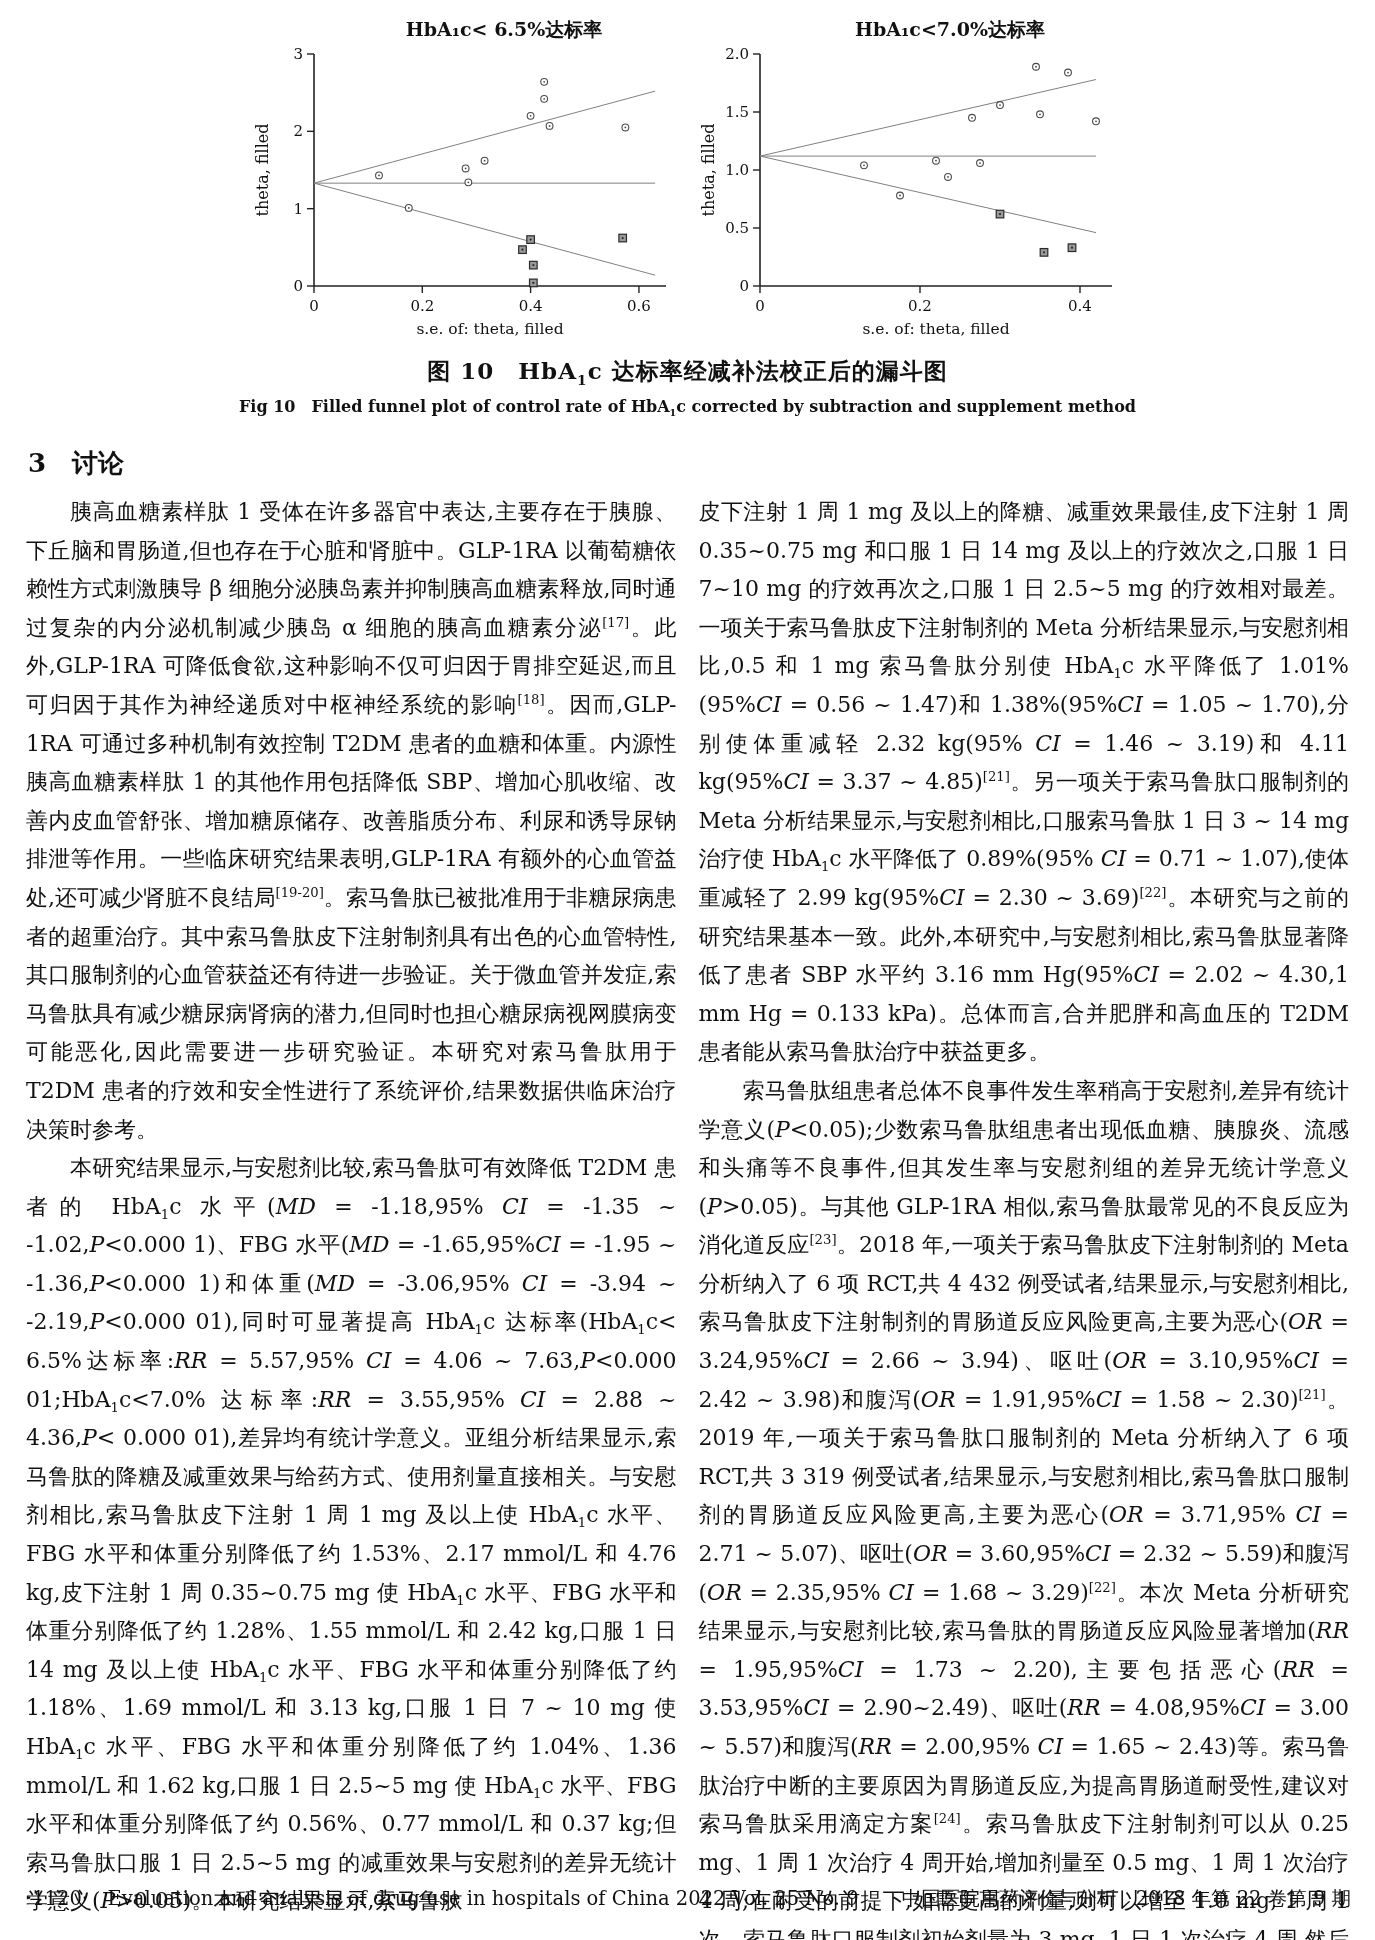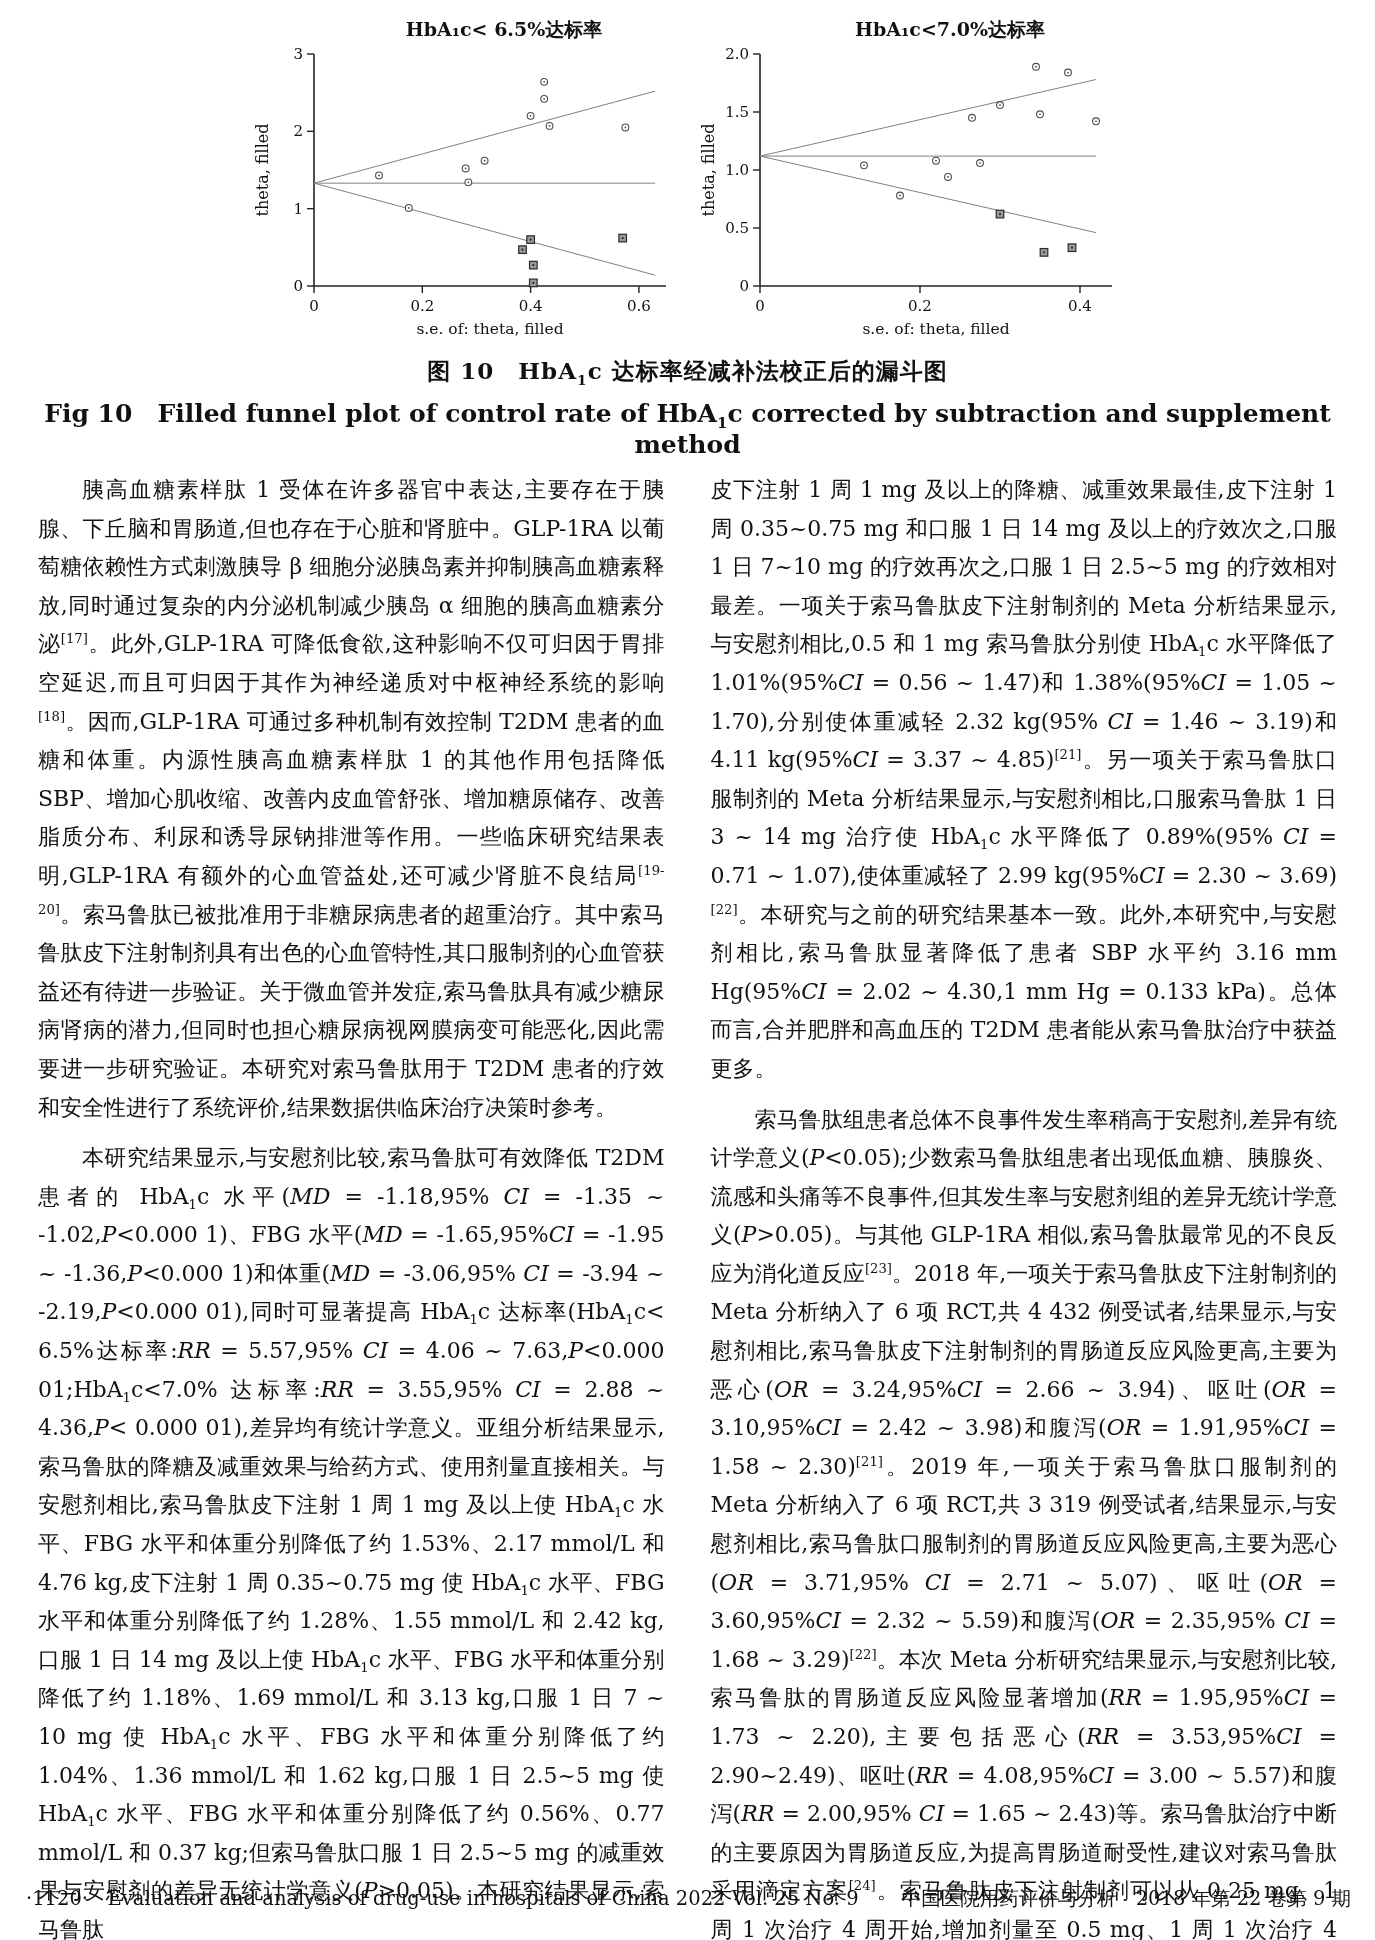--- a/index.html
+++ b/index.html
@@ -6,25 +6,25 @@
   body{
     width:1375px;height:1940px;overflow:hidden;position:relative;
     background:#ffffff;color:#111;
     font-family:"DejaVu Serif","Liberation Serif",serif;
   }
   .page{padding:14px 26px 0 26px;position:relative;height:100%;box-sizing:border-box;}
   .plots-row{display:flex;justify-content:center;gap:16px;margin-top:0;}
   .plot-box{width:430px;height:330px;}
   svg text{font-family:"DejaVu Serif","Liberation Serif",serif;}
   .caption-cn{text-align:center;font-weight:bold;font-size:23px;margin-top:12px;letter-spacing:1px;}
-  .caption-en{text-align:center;font-weight:bold;font-size:25px;margin-top:10px;}
+  .caption-en{text-align:center;font-weight:bold;font-size:16px;margin-top:10px;}
   .section-heading{font-size:26px;font-weight:bold;margin:28px 0 12px 2px;}
   .columns{display:flex;gap:22px;}
   .col{width:651px;font-size:22px;line-height:38.6px;text-align:justify;}
-  .col p{margin:12px;text-indent:2em;}
+  .col p{margin:0;text-indent:2em;}
   .col p.cont{text-indent:0;}
   sup{font-size:0.60em;line-height:0;}
   sub{font-size:0.60em;line-height:0;}
   .footer{position:absolute;left:26px;right:24px;bottom:28px;
     display:flex;justify-content:space-between;font-size:19.5px;}
 </style>
 </head>
 <body>
 
 <div class="page">
@@ -139,20 +139,21 @@
             <rect x="344.2" y="234.56" width="7.6" height="7.6" fill="#9a9a9a" stroke="#2a2a2a" stroke-width="1.2"></rect>
             <circle cx="348" cy="238.36" r="1.1" fill="#2a2a2a"></circle>
             <rect x="372.2" y="229.92" width="7.6" height="7.6" fill="#9a9a9a" stroke="#2a2a2a" stroke-width="1.2"></rect>
             <circle cx="376" cy="233.72" r="1.1" fill="#2a2a2a"></circle>
           </svg></div>
     </div>
     <div class="caption-cn">图 10　HbA<sub>1</sub>c 达标率经减补法校正后的漏斗图</div>
     <div class="caption-en">Fig 10　Filled funnel plot of control rate of HbA<sub>1</sub>c corrected by subtraction and supplement method</div>
   </div>
 
+  <h2 class="section-heading">3　讨论</h2>
 
   <div class="columns">
     <div class="col">
       <p>胰高血糖素样肽 1 受体在许多器官中表达,主要存在于胰腺、下丘脑和胃肠道,但也存在于心脏和肾脏中。GLP-1RA 以葡萄糖依赖性方式刺激胰导 β 细胞分泌胰岛素并抑制胰高血糖素释放,同时通过复杂的内分泌机制减少胰岛 α 细胞的胰高血糖素分泌<sup>[17]</sup>。此外,GLP-1RA 可降低食欲,这种影响不仅可归因于胃排空延迟,而且可归因于其作为神经递质对中枢神经系统的影响<sup>[18]</sup>。因而,GLP-1RA 可通过多种机制有效控制 T2DM 患者的血糖和体重。内源性胰高血糖素样肽 1 的其他作用包括降低 SBP、增加心肌收缩、改善内皮血管舒张、增加糖原储存、改善脂质分布、利尿和诱导尿钠排泄等作用。一些临床研究结果表明,GLP-1RA 有额外的心血管益处,还可减少肾脏不良结局<sup>[19-20]</sup>。索马鲁肽已被批准用于非糖尿病患者的超重治疗。其中索马鲁肽皮下注射制剂具有出色的心血管特性,其口服制剂的心血管获益还有待进一步验证。关于微血管并发症,索马鲁肽具有减少糖尿病肾病的潜力,但同时也担心糖尿病视网膜病变可能恶化,因此需要进一步研究验证。本研究对索马鲁肽用于 T2DM 患者的疗效和安全性进行了系统评价,结果数据供临床治疗决策时参考。</p>
       <p>本研究结果显示,与安慰剂比较,索马鲁肽可有效降低 T2DM 患者的 HbA<sub>1</sub>c 水平(<i>MD</i> = -1.18,95% <i>CI</i> = -1.35 ~ -1.02,<i>P</i>&lt;0.000 1)、FBG 水平(<i>MD</i> = -1.65,95%<i>CI</i> = -1.95 ~ -1.36,<i>P</i>&lt;0.000 1)和体重(<i>MD</i> = -3.06,95% <i>CI</i> = -3.94 ~ -2.19,<i>P</i>&lt;0.000 01),同时可显著提高 HbA<sub>1</sub>c 达标率(HbA<sub>1</sub>c&lt; 6.5%达标率:<i>RR</i> = 5.57,95% <i>CI</i> = 4.06 ~ 7.63,<i>P</i>&lt;0.000 01;HbA<sub>1</sub>c&lt;7.0% 达标率:<i>RR</i> = 3.55,95% <i>CI</i> = 2.88 ~ 4.36,<i>P</i>&lt; 0.000 01),差异均有统计学意义。亚组分析结果显示,索马鲁肽的降糖及减重效果与给药方式、使用剂量直接相关。与安慰剂相比,索马鲁肽皮下注射 1 周 1 mg 及以上使 HbA<sub>1</sub>c 水平、FBG 水平和体重分别降低了约 1.53%、2.17 mmol/L 和 4.76 kg,皮下注射 1 周 0.35~0.75 mg 使 HbA<sub>1</sub>c 水平、FBG 水平和体重分别降低了约 1.28%、1.55 mmol/L 和 2.42 kg,口服 1 日 14 mg 及以上使 HbA<sub>1</sub>c 水平、FBG 水平和体重分别降低了约 1.18%、1.69 mmol/L 和 3.13 kg,口服 1 日 7 ~ 10 mg 使 HbA<sub>1</sub>c 水平、FBG 水平和体重分别降低了约 1.04%、1.36 mmol/L 和 1.62 kg,口服 1 日 2.5~5 mg 使 HbA<sub>1</sub>c 水平、FBG 水平和体重分别降低了约 0.56%、0.77 mmol/L 和 0.37 kg;但索马鲁肽口服 1 日 2.5~5 mg 的减重效果与安慰剂的差异无统计学意义(<i>P</i>&gt;0.05)。本研究结果显示,索马鲁肽</p>
     </div>
     <div class="col">
       <p class="cont">皮下注射 1 周 1 mg 及以上的降糖、减重效果最佳,皮下注射 1 周 0.35~0.75 mg 和口服 1 日 14 mg 及以上的疗效次之,口服 1 日 7~10 mg 的疗效再次之,口服 1 日 2.5~5 mg 的疗效相对最差。一项关于索马鲁肽皮下注射制剂的 Meta 分析结果显示,与安慰剂相比,0.5 和 1 mg 索马鲁肽分别使 HbA<sub>1</sub>c 水平降低了 1.01%(95%<i>CI</i> = 0.56 ~ 1.47)和 1.38%(95%<i>CI</i> = 1.05 ~ 1.70),分别使体重减轻 2.32 kg(95% <i>CI</i> = 1.46 ~ 3.19)和 4.11 kg(95%<i>CI</i> = 3.37 ~ 4.85)<sup>[21]</sup>。另一项关于索马鲁肽口服制剂的 Meta 分析结果显示,与安慰剂相比,口服索马鲁肽 1 日 3 ~ 14 mg 治疗使 HbA<sub>1</sub>c 水平降低了 0.89%(95% <i>CI</i> = 0.71 ~ 1.07),使体重减轻了 2.99 kg(95%<i>CI</i> = 2.30 ~ 3.69)<sup>[22]</sup>。本研究与之前的研究结果基本一致。此外,本研究中,与安慰剂相比,索马鲁肽显著降低了患者 SBP 水平约 3.16 mm Hg(95%<i>CI</i> = 2.02 ~ 4.30,1 mm Hg = 0.133 kPa)。总体而言,合并肥胖和高血压的 T2DM 患者能从索马鲁肽治疗中获益更多。</p>
       <p>索马鲁肽组患者总体不良事件发生率稍高于安慰剂,差异有统计学意义(<i>P</i>&lt;0.05);少数索马鲁肽组患者出现低血糖、胰腺炎、流感和头痛等不良事件,但其发生率与安慰剂组的差异无统计学意义(<i>P</i>&gt;0.05)。与其他 GLP-1RA 相似,索马鲁肽最常见的不良反应为消化道反应<sup>[23]</sup>。2018 年,一项关于索马鲁肽皮下注射制剂的 Meta 分析纳入了 6 项 RCT,共 4 432 例受试者,结果显示,与安慰剂相比,索马鲁肽皮下注射制剂的胃肠道反应风险更高,主要为恶心(<i>OR</i> = 3.24,95%<i>CI</i> = 2.66 ~ 3.94)、呕吐(<i>OR</i> = 3.10,95%<i>CI</i> = 2.42 ~ 3.98)和腹泻(<i>OR</i> = 1.91,95%<i>CI</i> = 1.58 ~ 2.30)<sup>[21]</sup>。2019 年,一项关于索马鲁肽口服制剂的 Meta 分析纳入了 6 项 RCT,共 3 319 例受试者,结果显示,与安慰剂相比,索马鲁肽口服制剂的胃肠道反应风险更高,主要为恶心(<i>OR</i> = 3.71,95% <i>CI</i> = 2.71 ~ 5.07)、呕吐(<i>OR</i> = 3.60,95%<i>CI</i> = 2.32 ~ 5.59)和腹泻(<i>OR</i> = 2.35,95% <i>CI</i> = 1.68 ~ 3.29)<sup>[22]</sup>。本次 Meta 分析研究结果显示,与安慰剂比较,索马鲁肽的胃肠道反应风险显著增加(<i>RR</i> = 1.95,95%<i>CI</i> = 1.73 ~ 2.20),主要包括恶心(<i>RR</i> = 3.53,95%<i>CI</i> = 2.90~2.49)、呕吐(<i>RR</i> = 4.08,95%<i>CI</i> = 3.00 ~ 5.57)和腹泻(<i>RR</i> = 2.00,95% <i>CI</i> = 1.65 ~ 2.43)等。索马鲁肽治疗中断的主要原因为胃肠道反应,为提高胃肠道耐受性,建议对索马鲁肽采用滴定方案<sup>[24]</sup>。索马鲁肽皮下注射制剂可以从 0.25 mg、1 周 1 次治疗 4 周开始,增加剂量至 0.5 mg、1 周 1 次治疗 4 周;在耐受的前提下,如需更高的剂量,则可以增至 1.0 mg, 1 周 1 次。索马鲁肽口服制剂初始剂量为 3 mg, 1 日 1 次治疗 4 周,然后增至 7 mg, 1 日 1 次</p>
     </div>

